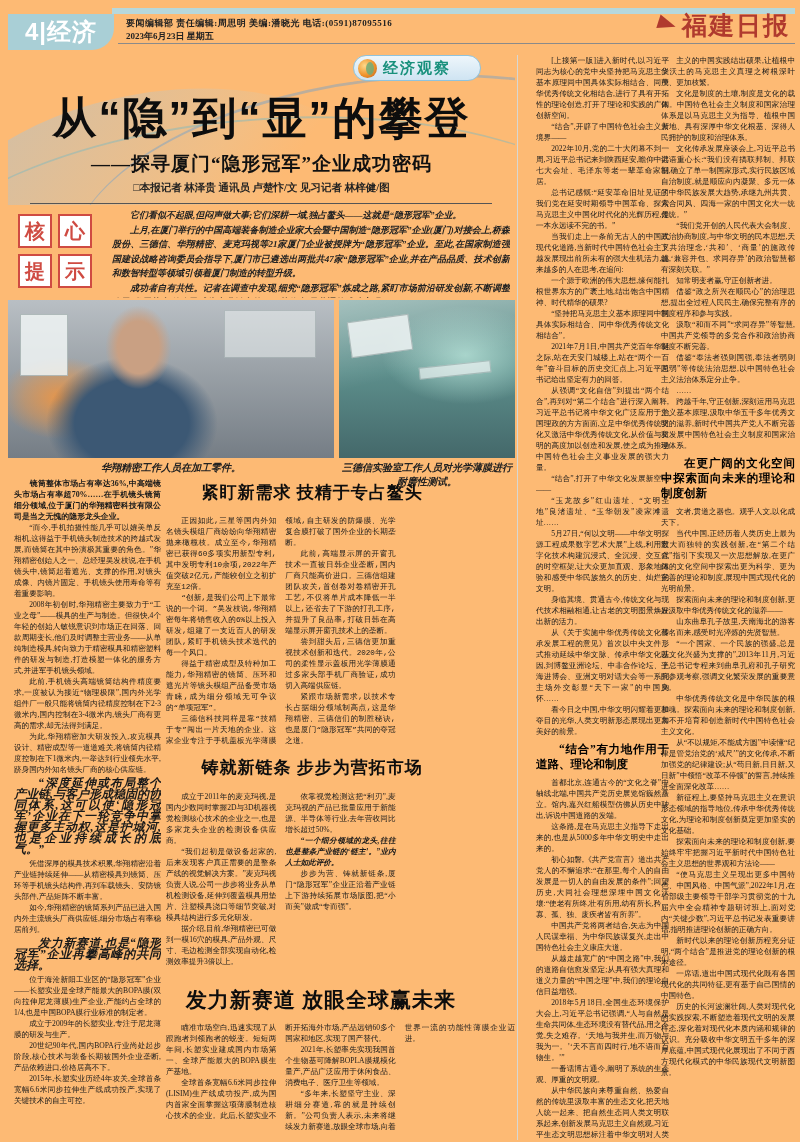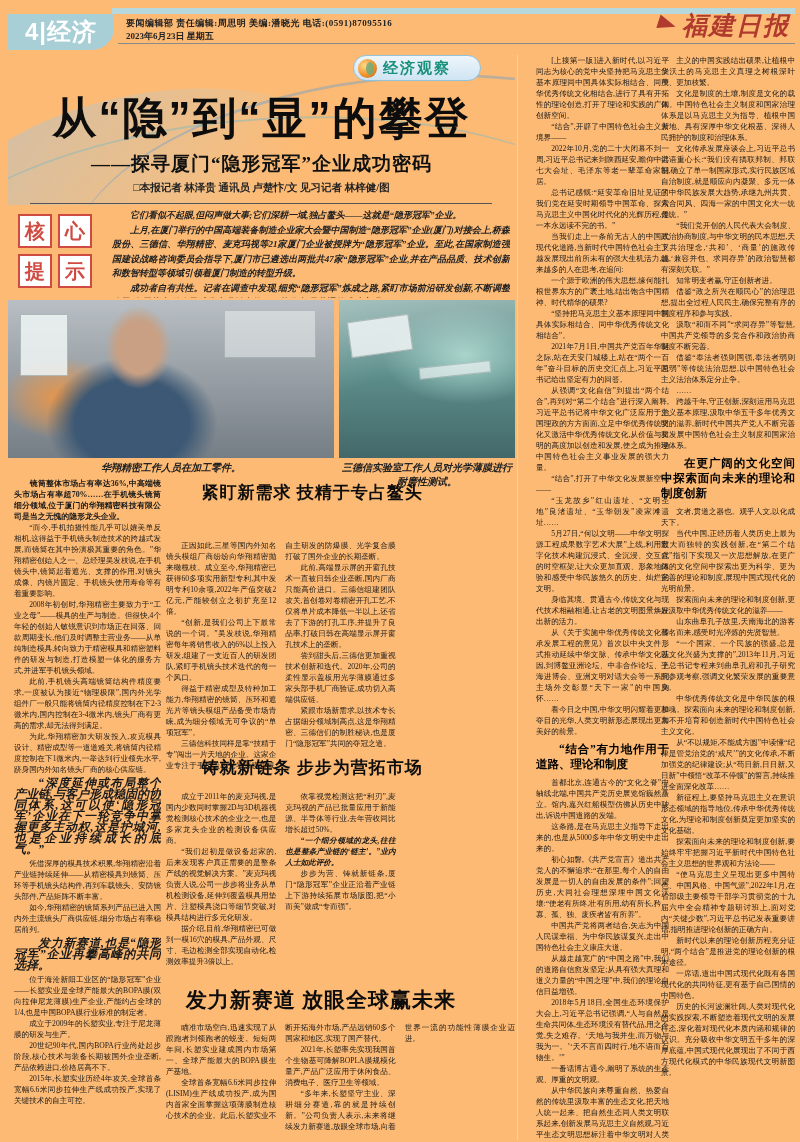--- a/index.html
+++ b/index.html
@@ -10,21 +10,21 @@
   .section-box{position:absolute;left:8px;top:14px;width:106px;height:36px;background:#a9cfd6;
         border-radius:0 0 22px 0;color:#fff;font-family:"Liberation Sans",sans-serif;
         font-weight:bold;font-size:24px;line-height:36px;text-align:center;letter-spacing:1px;}
   .staff-line{position:absolute;left:126px;top:17px;font-size:9px;font-weight:bold;color:#222;letter-spacing:.5px;}
   .date-line{position:absolute;left:126px;top:30px;font-size:9px;font-weight:bold;color:#222;}
   .header-rule{position:absolute;left:118px;top:43px;width:677px;height:1px;background:#8a8a8a;}
   .masthead{position:absolute;right:10px;top:9px;height:32px;display:flex;align-items:center;gap:4px;}
   .flag-icon{width:22px;height:20px;position:relative;}
   .flag-icon:before{content:"";position:absolute;left:2px;top:2px;border-left:18px solid #b03a2e;
         border-top:7px solid transparent;border-bottom:7px solid transparent;transform:rotate(18deg);}
-  .masthead-text{font-size:25px;font-weight:bold;color:#b03a2e;font-style:italic;letter-spacing:2px;
+  .masthead-text{font-size:25px;font-weight:bold;color:#b03a2e;letter-spacing:2px;
         font-family:"Liberation Serif",serif;}
   
   .head-zone{position:absolute;left:8px;top:48px;width:507px;height:157px;overflow:hidden;}
   .deco-fill{position:absolute;left:-70px;top:45px;width:430px;height:220px;border-radius:50%;
         background:linear-gradient(135deg,rgba(154,196,228,.5),rgba(180,215,225,.15) 55%,transparent 70%);
         transform:rotate(-10deg);}
   .deco1{position:absolute;left:60px;top:30px;width:640px;height:300px;border-radius:50%;
         border-top:3px solid rgba(110,160,205,.45);transform:rotate(-7deg);}
   .deco2{position:absolute;left:-120px;top:70px;width:760px;height:330px;border-radius:50%;
         border-top:2px solid rgba(130,185,190,.5);transform:rotate(-4deg);}
@@ -147,21 +147,21 @@
       <p>凭借深厚的模具技术积累,华翔精密沿着产业链持续延伸——从精密模具到镜筒、压环等手机镜头结构件,再到车载镜头、安防镜头部件,产品矩阵不断丰富。</p>
       <p>如今,华翔精密的镜筒系列产品已进入国内外主流镜头厂商供应链,细分市场占有率稳居前列。</p>
       <p class="quote">发力新赛道,也是“隐形冠军”企业再攀高峰的共同选择。</p>
       <p>位于海沧新阳工业区的“隐形冠军”企业——长塑实业是全球产能最大的BOPA膜(双向拉伸尼龙薄膜)生产企业,产能约占全球的1/4,也是中国BOPA膜行业标准的制定者。</p>
       <p>成立于2009年的长塑实业,专注于尼龙薄膜的研发与生产。</p>
       <p>20世纪90年代,国内BOPA行业尚处起步阶段,核心技术与装备长期被国外企业垄断,产品依赖进口,价格居高不下。</p>
       <p>2015年,长塑实业历经4年攻关,全球首条宽幅6.6米同步拉伸生产线成功投产,实现了关键技术的自主可控。</p>
     </div>
 
   <div class="story-head" style="top:481px;font-size:17px;">紧盯新需求 技精于专占鳌头</div>
-  <div class="story-body" style="top:540px;height:234px;">
+  <div class="story-body" style="top:516px;height:234px;font-family:Liberation Mono, monospace;">
       <p>正因如此,三星等国内外知名镜头模组厂商纷纷向华翔精密抛来橄榄枝。成立至今,华翔精密已获得60多项实用新型专利,其中发明专利10余项,2022年产值突破2亿元,产能较创立之初扩充至12倍。</p>
       <p>“创新,是我们公司上下最常说的一个词。”吴发枝说,华翔精密每年将销售收入的6%以上投入研发,组建了一支近百人的研发团队,紧盯手机镜头技术迭代的每一个风口。</p>
       <p>得益于精密成型及特种加工能力,华翔精密的镜筒、压环和遮光片等镜头模组产品备受市场青睐,成为细分领域无可争议的“单项冠军”。</p>
       <p>三德信科技同样是靠“技精于专”闯出一片天地的企业。这家企业专注于手机盖板光学薄膜领域,自主研发的防爆膜、光学复合膜打破了国外企业的长期垄断。</p>
       <p>此前,高端显示屏的开窗孔技术一直被日韩企业垄断,国内厂商只能高价进口。三德信组建团队攻关,首创卷对卷精密开孔工艺,不仅将单片成本降低一半以上,还省去了下游的打孔工序,并提升了良品率,打破日韩在高端显示屏开窗孔技术上的垄断。</p>
       <p>尝到甜头后,三德信更加重视技术创新和迭代。2020年,公司的柔性显示盖板用光学薄膜通过多家头部手机厂商验证,成功切入高端供应链。</p>
       <p>紧跟市场新需求,以技术专长占据细分领域制高点,这是华翔精密、三德信们的制胜秘诀,也是厦门“隐形冠军”共同的夺冠之道。</p>
     </div>
 
   <div class="story-head" style="top:756px;font-size:17px;">铸就新链条 步步为营拓市场</div>

